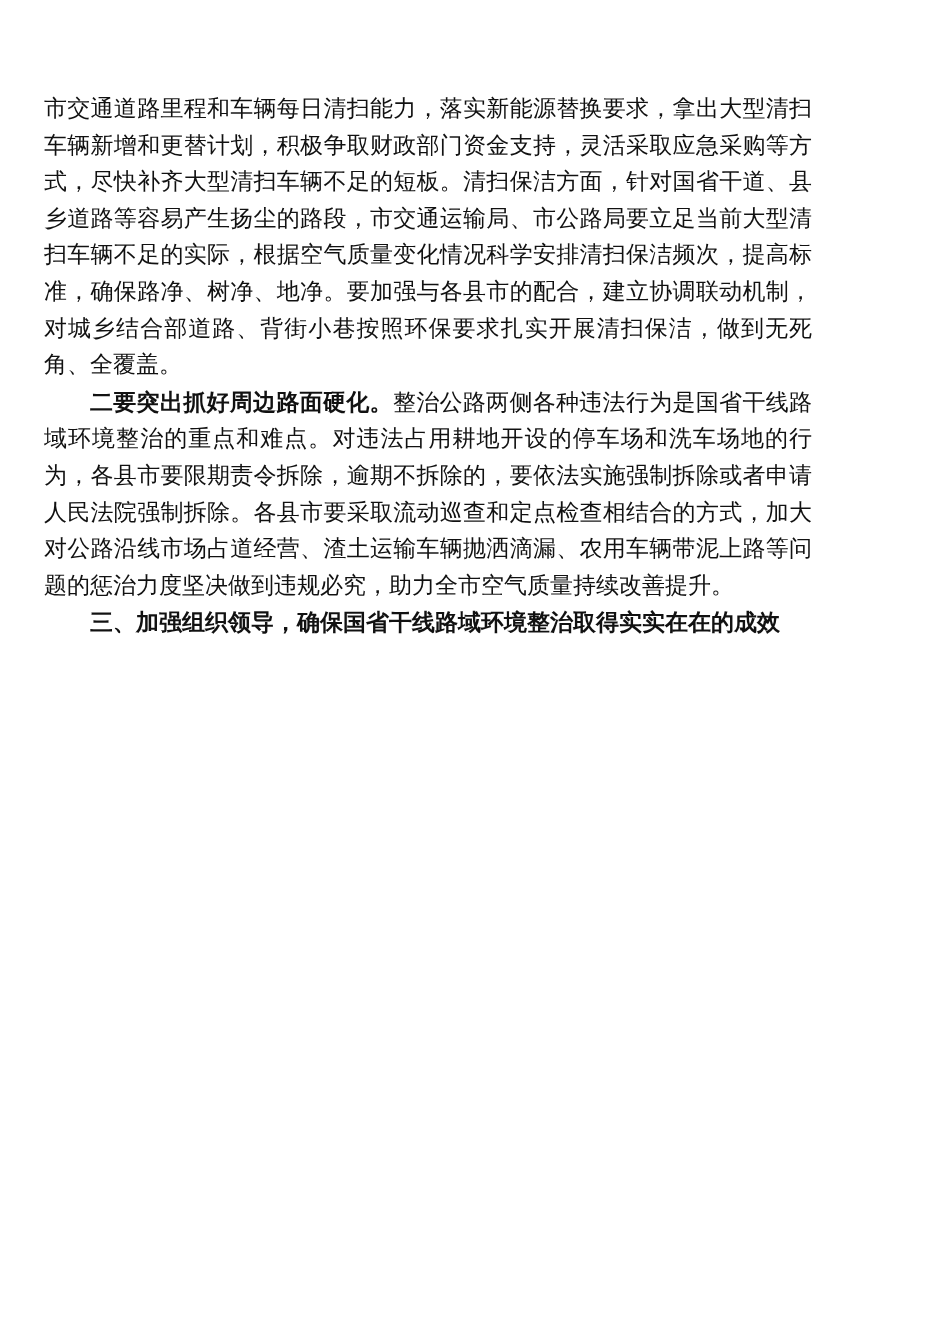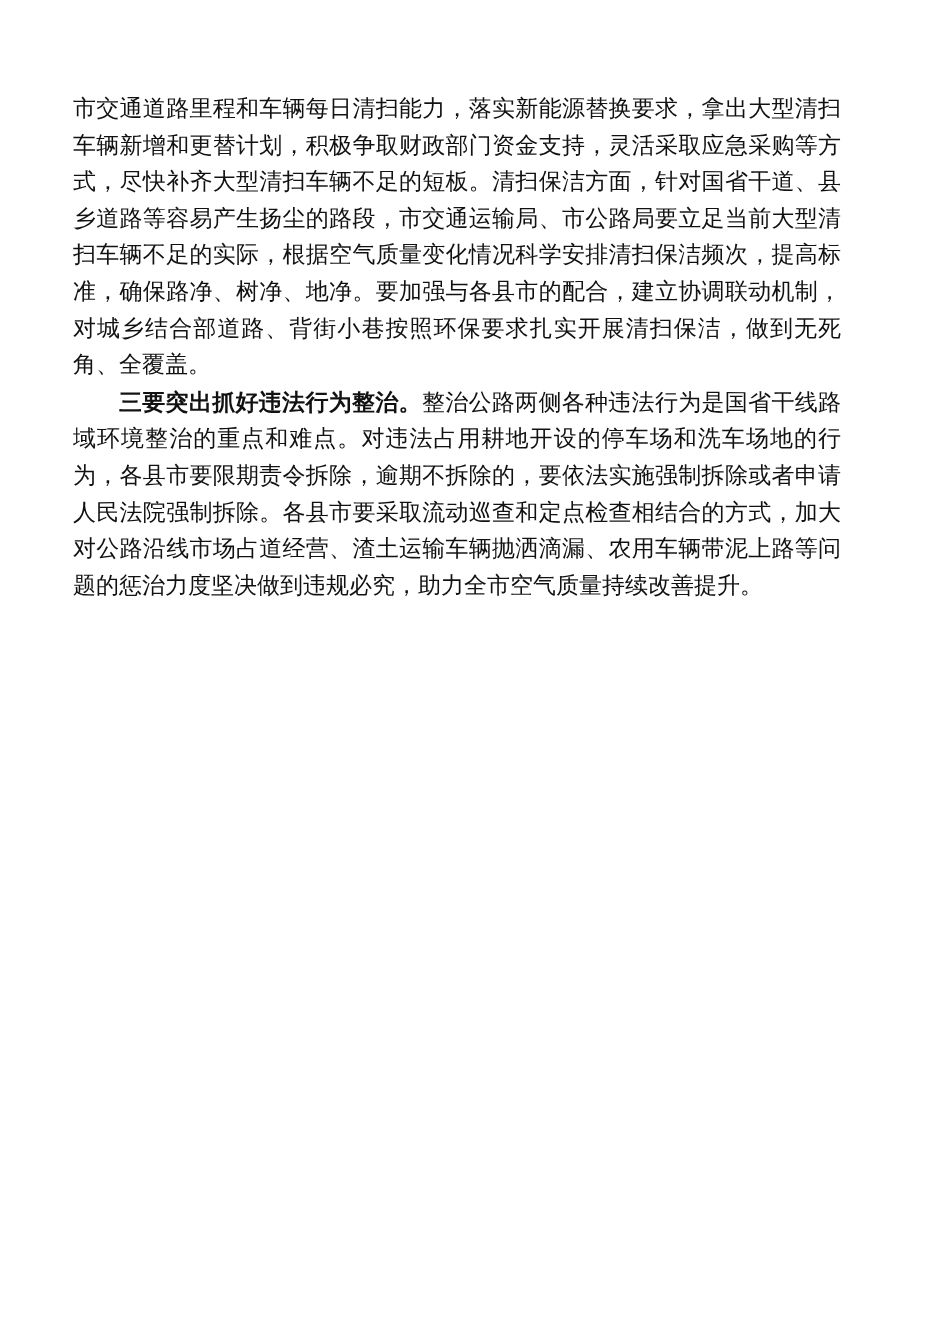--- a/index.html
+++ b/index.html
@@ -6,21 +6,21 @@
     margin: 0;
     padding: 0;
     background: #ffffff;
   }
   .page {
     position: relative;
     width: 950px;
     height: 1232px;
     background: #ffffff;
     box-sizing: border-box;
-    padding: 90px 90px 0 73px;
+    padding: 90px 90px 0 44px;
     overflow: hidden;
   }
   .doc-body {
     width: 768px;
   }
   p.para {
     margin: 0;
     padding: 0;
     font-family: "Liberation Serif", "DejaVu Serif", serif;
     font-size: 23px;
@@ -43,19 +43,20 @@
 </style>
 </head>
 <body>
 
 <div class="page">
   <div class="doc-body">
 
     <p class="para"><span class="lead-bold"></span><span>市交通道路里程和车辆每日清扫能力，落实新能源替换要求，拿出大型清扫车辆新增和更替计划，积极争取财政部门资金支持，灵活采取应急采购等方式，尽快补齐大型清扫车辆不足的短板。清扫保洁方面，针对国省干道、县乡道路等容易产生扬尘的路段，市交通运输局、市公路局要立足当前大型清扫车辆不足的实际，根据空气质量变化情况科学安排清扫保洁频次，提高标准，确保路净、树净、地净。要加强与各县市的配合，建立协调联动机制，对城乡结合部道路、背街小巷按照环保要求扎实开展清扫保洁，做到无死角、全覆盖。</span></p>
 
 
-    <p class="para indent"><span class="lead-bold">三要突出抓好违法行为整治。</span><span>整治公路两侧各种违法行为是国省干线路域环境整治的重点和难点。对违法占用耕地开设的停车场和洗车场地的行为，各县市要限期责令拆除，逾期不拆除的，要依法实施强制拆除或者申请人民法院强制拆除。各县市要采取流动巡查和定点检查相结合的方式，加大对公路沿线市场占道经营、渣土运输车辆抛洒滴漏、农用车辆带泥上路等问题的惩治力度坚决做到违规必究，助力全市空气质量持续改善提升。</span></p>
+    <p class="para indent"><span class="lead-bold">二要突出抓好周边路面硬化。</span><span>整治公路两侧各种违法行为是国省干线路域环境整治的重点和难点。对违法占用耕地开设的停车场和洗车场地的行为，各县市要限期责令拆除，逾期不拆除的，要依法实施强制拆除或者申请人民法院强制拆除。各县市要采取流动巡查和定点检查相结合的方式，加大对公路沿线市场占道经营、渣土运输车辆抛洒滴漏、农用车辆带泥上路等问题的惩治力度坚决做到违规必究，助力全市空气质量持续改善提升。</span></p>
 
+    <p class="para indent section-heading"><span class="lead-bold">三、加强组织领导，确保国省干线路域环境整治取得实实在在的成效</span><span></span></p>
 
 
 
   </div>
 </div>
 
 </body></html>

